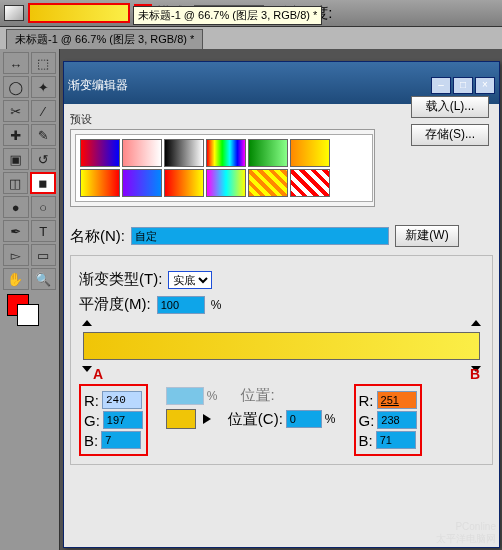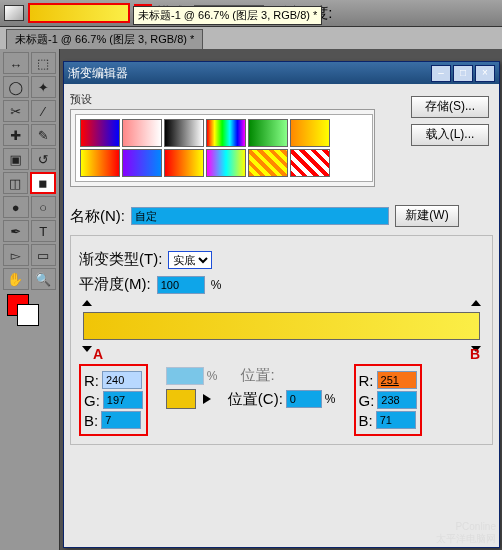--- a/index.html
+++ b/index.html
@@ -10,21 +10,21 @@
 .drop{background:#ccc;border:1px solid #555;padding:0 4px;height:15px;line-height:15px;font-size:11px;min-width:60px}
 .tabbar{background:#b8b8b8;height:22px;display:flex;align-items:flex-end;padding-left:6px}
 .tab{background:#9a9a9a;color:#000;font-size:11px;padding:2px 8px;border:1px solid #555;border-bottom:none}
 .tools{position:absolute;left:0;top:49px;width:60px;background:#979797;height:501px;border-right:1px solid #333;padding:3px;box-sizing:border-box}
 .trow{display:flex;gap:2px;margin-bottom:2px}
 .tb{width:24px;height:20px;background:#979797;border:1px solid #777;display:flex;align-items:center;justify-content:center;font-size:13px;color:#222}
 .tb.sel{border:2px solid #e00}
 .fg{width:20px;height:20px;background:#ff0000;border:1px solid #000;margin:4px 0 0 4px}
 .bg{width:20px;height:20px;background:#fff;border:1px solid #000;margin:-12px 0 0 14px}
 .dlg{position:absolute;left:63px;top:61px;width:435px;height:485px;background:#e8e8e8;border:1px solid #0a246a;box-shadow:2px 2px 4px rgba(0,0,0,.4)}
-.title{background:linear-gradient(#3a6ea5,#1e4a7a);color:#fff;height:22px;display:flex;align-items:center;padding:0 4px;font-size:12px}
+.title{background:linear-gradient(#3a6ea5,#1e4a7a);color:#fff;height:22px;display:flex;align-items:flex-end;padding:10px 4px;font-size:12px}
 .title .sp{flex:1}
 .wbtn{width:18px;height:15px;background:#c8d8f0;border:1px solid #0a246a;margin-left:2px;text-align:center;line-height:13px;font-size:10px}
 .body{padding:8px 6px}
 .preset{border:1px solid #999;background:#f4f4f4;padding:4px;width:295px}
 .preset-lbl{font-size:11px;color:#333;margin-bottom:2px}
 .sw-grid{display:flex;flex-wrap:wrap;gap:2px;width:288px;background:#fff;border:1px solid #aaa;padding:4px}
 .gs{width:38px;height:26px;border:1px solid #666}
 .btns{position:absolute;right:10px;top:34px;display:flex;flex-direction:column;gap:6px}
 .btn{width:76px;height:20px;background:linear-gradient(#fff,#ddd);border:1px solid #666;font-size:12px;text-align:center;line-height:18px}
 .btn.hl{border:2px solid #e00}
@@ -127,22 +127,22 @@
     <div class="gs" style="background:linear-gradient(90deg,#ff0,#f00)"></div>
     <div class="gs" style="background:linear-gradient(90deg,#80f,#08f)"></div>
     <div class="gs" style="background:linear-gradient(90deg,#f00,#ff0)"></div>
     <div class="gs" style="background:linear-gradient(90deg,#f0f,#0ff,#ff0)"></div>
     <div class="gs" style="background:repeating-linear-gradient(45deg,#f80,#f80 4px,#ff0 4px,#ff0 8px)"></div>
     <div class="gs" style="background:repeating-linear-gradient(45deg,#f00,#f00 4px,#fff 4px,#fff 8px)"></div>
    </div>
   </div>
 
   <div class="btns">
+   <div class="btn">载入(L)...</div>
    <div class="btn">存储(S)...</div>
-   <div class="btn">载入(L)...</div>
   </div>
 
   <div class="row" style="margin-top:18px">
    <span class="lbl">名称(N):</span>
    <input class="inp" style="width: 250px;" value="自定">
    <div class="btn" style="width:62px">新建(W)</div>
   </div>
 
   <div style="border:1px solid #bbb;padding:8px;margin-top:8px">
    <div class="row">
@@ -163,21 +163,21 @@
      <div class="stop b" style="right:-2px"></div>
     </div>
     <span class="mk" style="left:10px;top:34px">A</span>
     <span class="mk" style="right:0;top:34px">B</span>
    </div>
 
    <div style="display:flex;gap:18px;align-items:flex-start">
     <div class="rgb-box">
      <div class="rgb-row">
               <span class="lbl">R:</span>
-              <input class="inp" style="background: rgb(184, 216, 255);" value="240">
+              <input class="inp" style="background: rgb(184, 216, 255); font-family: Liberation Mono, monospace;" value="240">
             </div>
      <div class="rgb-row">
               <span class="lbl">G:</span>
               <input class="inp" value="197" style="">
             </div>
      <div class="rgb-row">
               <span class="lbl">B:</span>
               <input class="inp" value="7" style="">
             </div>
     </div>

